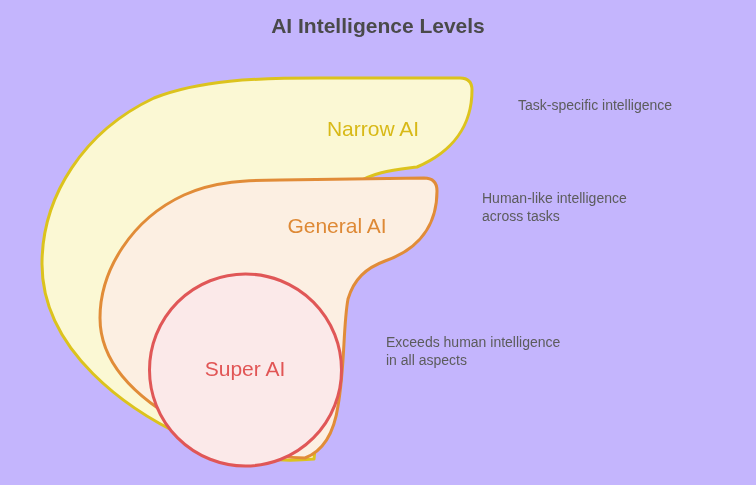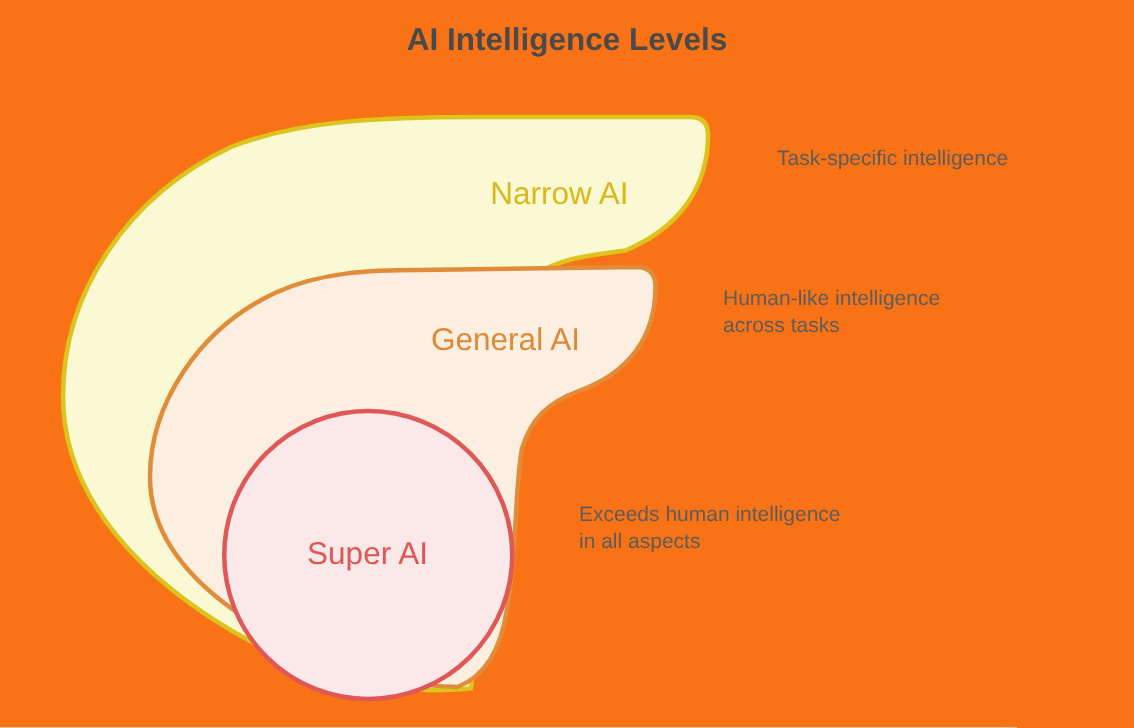--- a/index.html
+++ b/index.html
@@ -8,21 +8,21 @@
     background: #ffffff;
     width: 756px;
     height: 485px;
     overflow: hidden;
     font-family: "Liberation Sans", sans-serif;
   }
   .stage {
     position: relative;
     width: 756px;
     height: 485px;
-    background: #f97316;
+    background: #c4b5fd;
   }
   svg { display: block; }
   .title-text {
     font-family: "Liberation Sans", sans-serif;
     font-size: 21px;
     font-weight: bold;
   }
   .level-label {
     font-family: "Liberation Sans", sans-serif;
     font-size: 21px;

